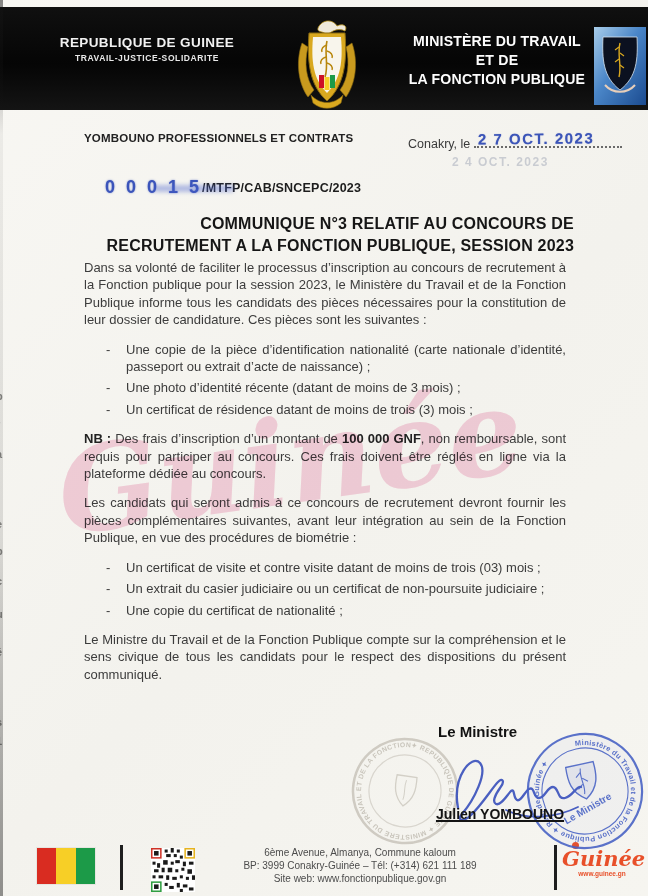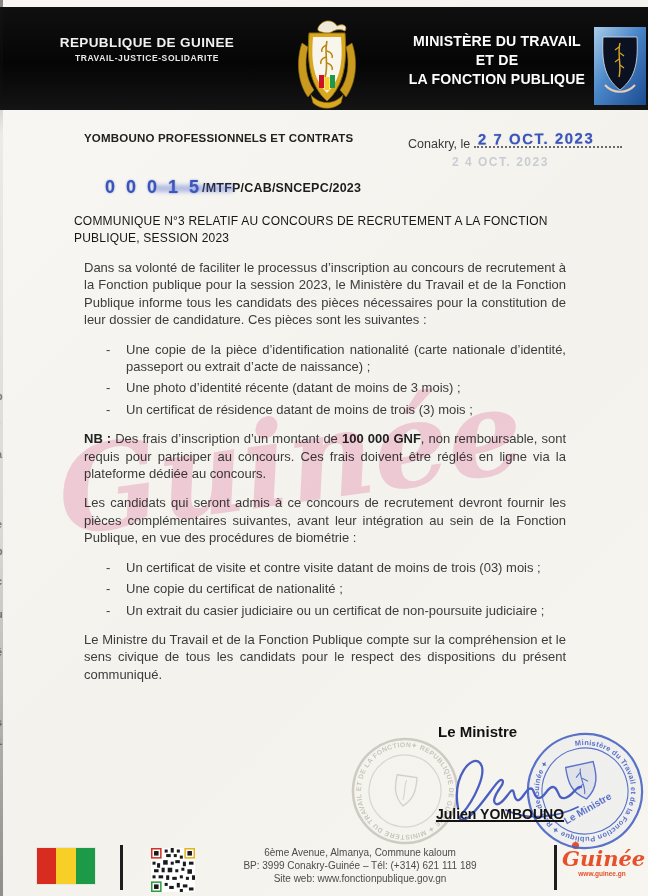--- a/index.html
+++ b/index.html
@@ -28,21 +28,21 @@
   .service { position:absolute; left:84px; top:131px; font-size:11.5px; font-weight:bold; color:#222; line-height:1.3; letter-spacing:.2px; }
   .dateline { position:absolute; left:368px; top:136px; font-size:12.5px; color:#3a3a3a;margin-left:40px; }
   .dotted { display:inline-block; width:148px; border-bottom:2px dotted #6a6a6a; height:12px; position:relative; }
   .date-stamp { position:absolute; left:4px; top:-6px; color:#3c55b8; font-weight:bold; font-size:15px; letter-spacing:1.5px; white-space:nowrap; transform:rotate(-.6deg); text-shadow:0 0 1px rgba(60,85,184,.55); }
   .date-ghost { position:absolute; left:452px; top:155px; font-size:12px; font-weight:bold; color:#8b93a8; opacity:.4; letter-spacing:1.5px; filter:blur(.4px); }
   .refline { position:absolute; left:60px; top:176px; white-space:nowrap;padding-left:45px; }
   .ref-number { color:#3b54ba; font-weight:bold; font-size:18px; letter-spacing:3px; text-shadow:0 0 2px rgba(59,84,186,.6); position:relative; top:1px; }
   .ref-smudge { position:absolute; left:94px; top:9px; width:80px; height:7px; background:rgba(73,98,205,.4); filter:blur(2px); border-radius:3px; }
   .ref-suffix { color:#1d1d1d; font-weight:bold; font-size:12.5px; letter-spacing:.2px; }
   
-  .doc-title { position:absolute; left:74px; top:213px; width:500px; text-align:left; font-size:12px; font-weight:normal; color:#161616; line-height:1.4; letter-spacing:.2px; }
+  .doc-title { position:absolute; left:74px; top:213px; width:500px; text-align:right; font-size:16px; font-weight:bold; color:#161616; line-height:1.4; letter-spacing:.2px; }
   
   .copy { position:absolute; left:84px; top:259px; width:482px; font-size:13px; line-height:1.34; text-align:justify; color:#3c3c3c; z-index:2; }
   .copy p { margin-bottom:12px; }
   .copy ul { list-style:none; margin:0 0 12px 20px; }
   .copy li { position:relative; padding-left:22px; margin-bottom:4px; }
   .copy li::before { content:"-"; position:absolute; left:2px; top:0; }
   .copy b { color:#222; }
   
   .watermark {
     position:absolute; left:55px; top:392px; width:470px; text-align:center; z-index:5; pointer-events:none;
@@ -144,22 +144,22 @@
     <p>Dans sa volonté de faciliter le processus d’inscription au concours de recrutement à la Fonction publique pour la session 2023, le Ministère du Travail et de la Fonction Publique informe tous les candidats des pièces nécessaires pour la constitution de leur dossier de candidature. Ces pièces sont les suivantes :</p>
     <ul>
       <li>Une copie de la pièce d’identification nationalité (carte nationale d’identité, passeport ou extrait d’acte de naissance) ;</li>
       <li>Une photo d’identité récente (datant de moins de 3 mois) ;</li>
       <li>Un certificat de résidence datant de moins de trois (3) mois ;</li>
     </ul>
     <p><b>NB :</b><span> Des frais d’inscription d’un montant de </span><b>100 000 GNF</b><span>, non remboursable, sont requis pour participer au concours. Ces frais doivent être réglés en ligne via la plateforme dédiée au concours.</span></p>
     <p>Les candidats qui seront admis à ce concours de recrutement devront fournir les pièces complémentaires suivantes, avant leur intégration au sein de la Fonction Publique, en vue des procédures de biométrie :</p>
     <ul>
       <li>Un certificat de visite et contre visite datant de moins de trois (03) mois ;</li>
+      <li>Un extrait du casier judiciaire ou un certificat de non-poursuite judiciaire ;</li>
       <li>Une copie du certificat de nationalité ;</li>
-      <li>Un extrait du casier judiciaire ou un certificat de non-poursuite judiciaire ;</li>
     </ul>
     <p>Le Ministre du Travail et de la Fonction Publique compte sur la compréhension et le sens civique de tous les candidats pour le respect des dispositions du présent communiqué.</p>
   </div>
 
   <div class="watermark">Guinée</div>
 
   <div class="minister-label">Le Ministre</div>
 
   <svg class="seal" width="110" height="110" viewBox="0 0 110 110">
     <defs>

